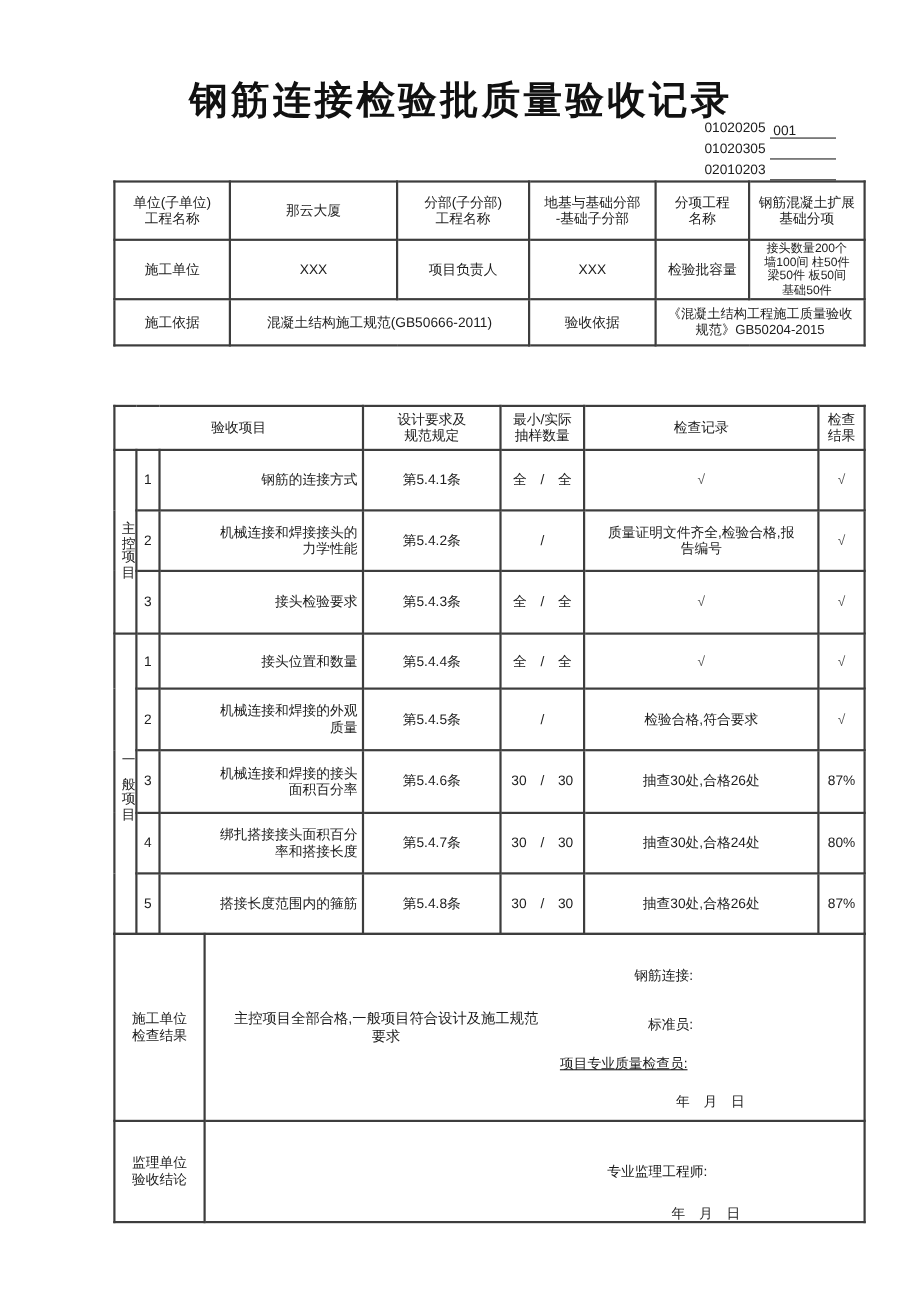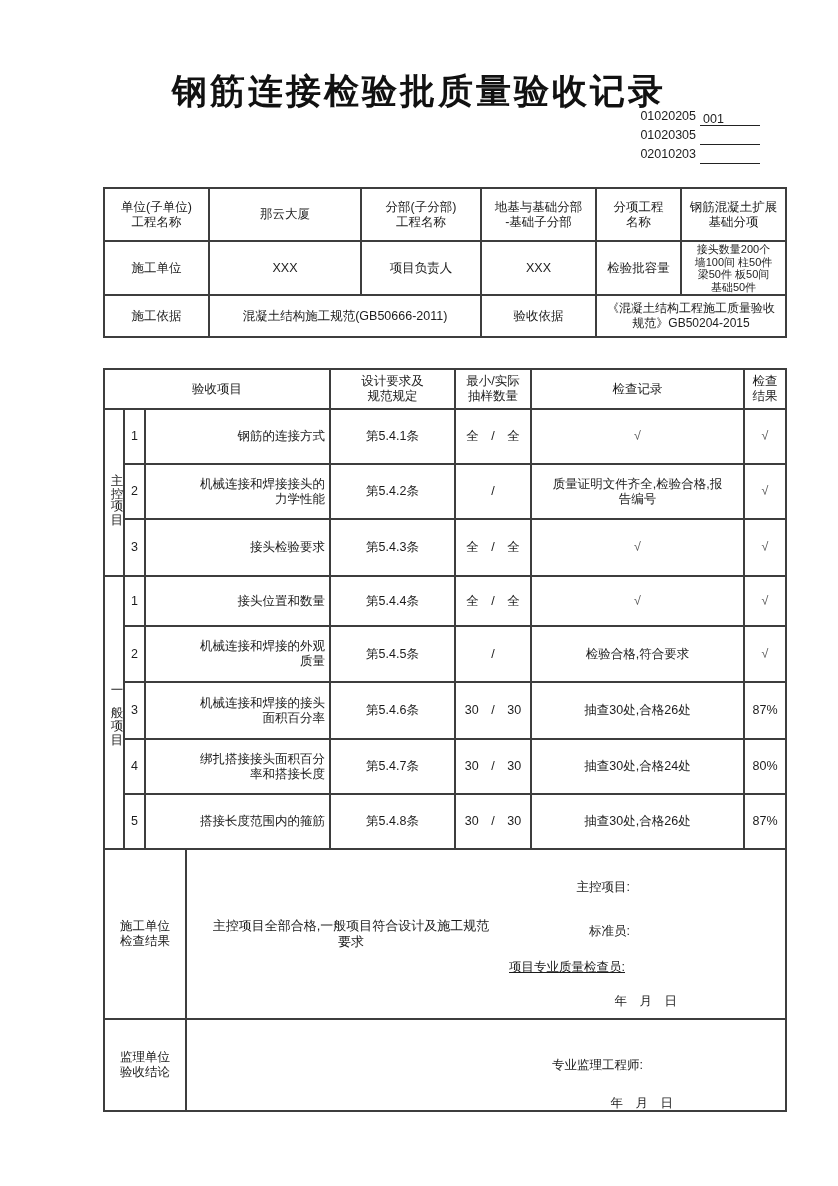--- a/index.html
+++ b/index.html
@@ -15,21 +15,21 @@
   .codes{position:absolute;top:107px;right:78px;font-size:12.5px;line-height:19px;}
   .code-line{display:flex;align-items:flex-end;height:19px;}
   .code-num{display:inline-block;}
   .code-fill{
     display:inline-block;width:60px;border-bottom:1.5px solid #222;
     margin-left:4px;padding-left:3px;height:16px;box-sizing:border-box;
   }
   table.tbl{
     position:absolute;left:103px;width:682px;border-collapse:collapse;table-layout:fixed;
   }
-  #tblA{top:187px;}
+  #tblA{top:164px;}
   #tblB{top:368px;}
   #tblC{top:848px;}
   td{
     border:2px solid #3d3d3d;font-size:12.5px;line-height:15px;
     text-align:center;vertical-align:middle;white-space:pre-line;
     padding:2px 4px;overflow:hidden;box-sizing:border-box;
   }
   td.left{text-align:right;padding-left:11px;}
   td.small{font-size:11px;line-height:12.5px;padding:1px 2px;}
   td.vcell span{
@@ -215,21 +215,21 @@
     <col style="width:82px">
       <col style="width:600px">
   </colgroup>
   <tbody>
       <tr style="height:170px">
     <td>施工单位
 检查结果</td>
     <td class="rel">
       <div class="statement">主控项目全部合格,一般项目符合设计及施工规范
 要求</div>
-      <div class="sig sig-foreman">主控项目:</div>
+      <div class="sig sig-foreman">钢筋连接:</div>
       <div class="sig sig-standard">标准员:</div>
       <div class="sig sig-inspector">项目专业质量检查员:</div>
       <div class="sig sig-date">年　月　日</div>
     </td>
   </tr>
   <tr style="height:92px">
     <td>监理单位
 验收结论</td>
     <td class="rel">
       <div class="sig sig-supeng">专业监理工程师:</div>

